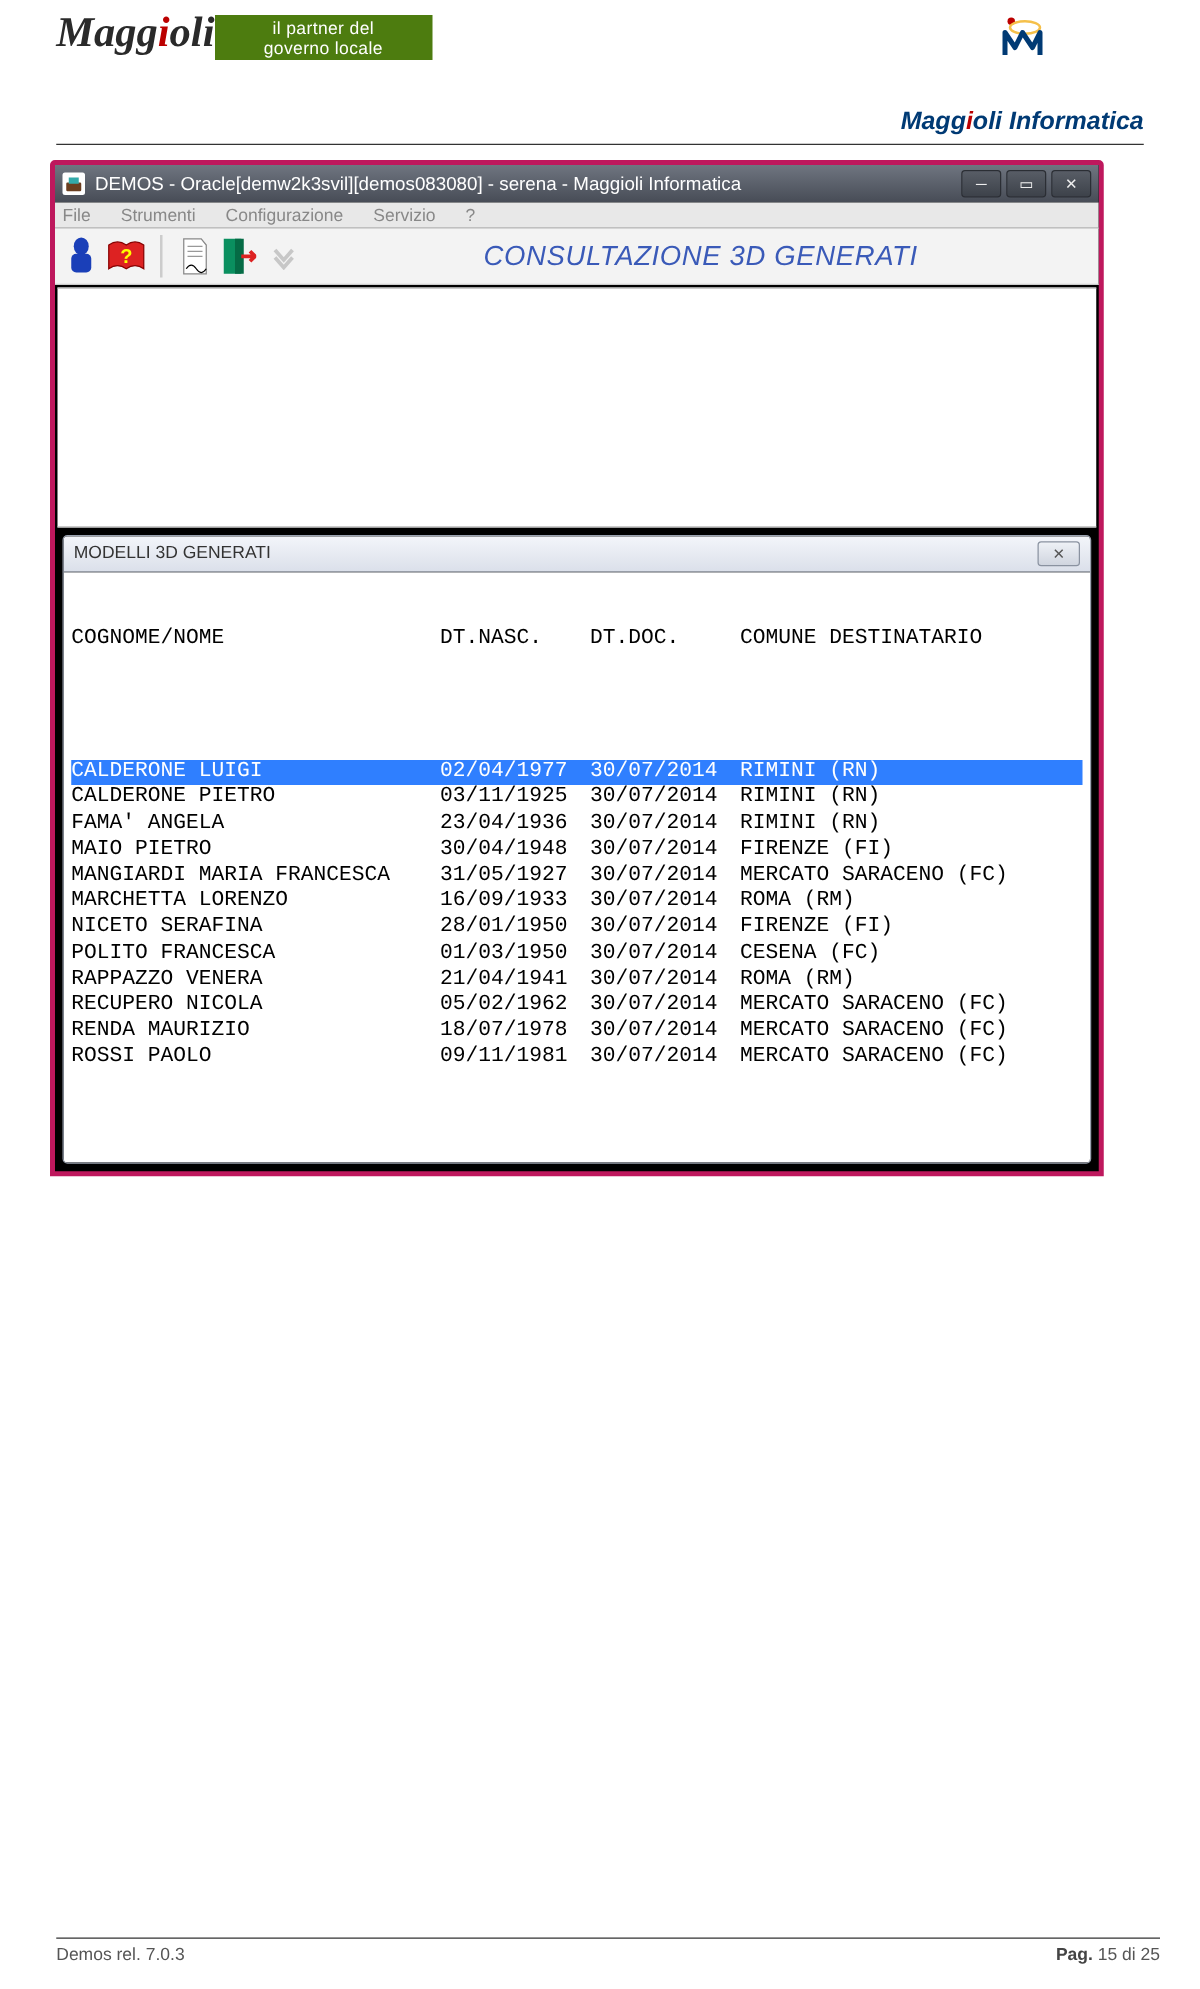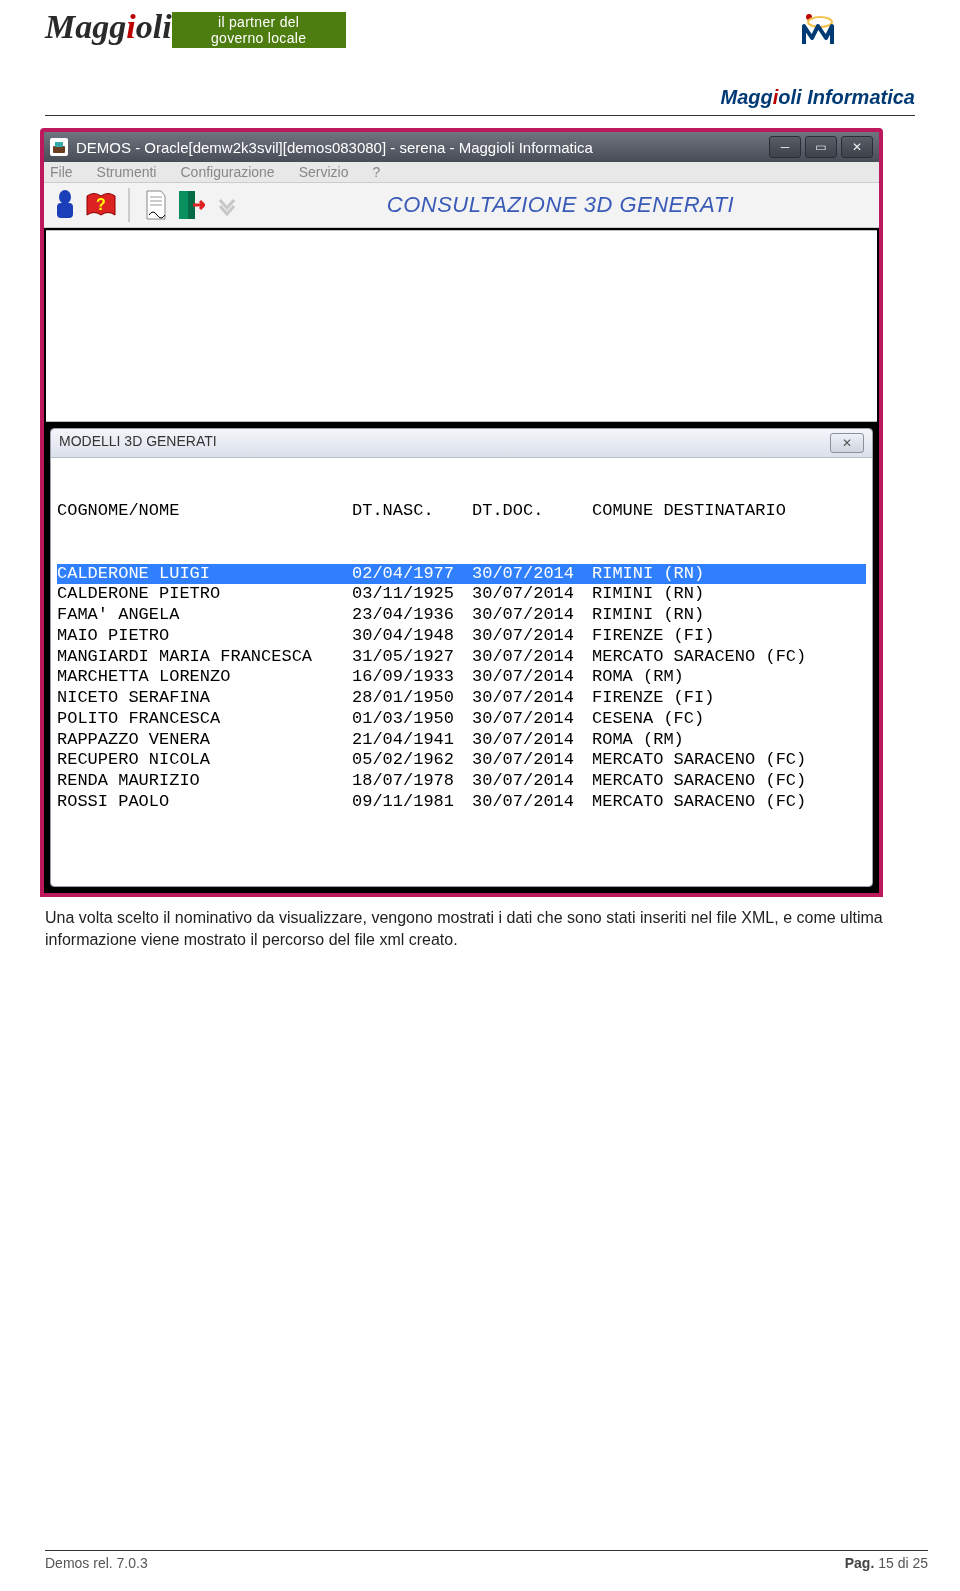--- a/index.html
+++ b/index.html
@@ -181,21 +181,21 @@
   }
   .data-table {
     font-family: "Courier New", monospace;
     font-size: 17px;
     color: #000;
     white-space: pre;
     padding: 2px 6px 32px 6px;
     line-height: 1.22;
   }
   .row { display: flex; }
-  .row.selected { background: #2f7fff; color: #fff; }
+  .row.selected { background: #2f7fff; color: #fff; margin-top: 44px; }
   .c-name { width: 295px; }
   .c-nasc { width: 120px; }
   .c-doc  { width: 120px; }
   .c-comune { flex: 1; }
 
   .body-text {
     font-family: Tahoma, Verdana, sans-serif;
     font-size: 16px;
     color: #222;
     line-height: 1.35;
@@ -316,21 +316,20 @@
         <div class="data-table" data-interactable="true">
           <div class="row" data-interactable="false">
             <span class="c-name" data-interactable="false">COGNOME/NOME</span><span class="c-nasc" data-interactable="false">DT.NASC.</span><span class="c-doc" data-interactable="false">DT.DOC.</span><span class="c-comune" data-interactable="false">COMUNE DESTINATARIO</span>
           </div>
           <div id="table-rows"><div class="row selected" data-interactable="true"><span class="c-name" data-interactable="false">CALDERONE LUIGI</span><span class="c-nasc" data-interactable="false">02/04/1977</span><span class="c-doc" data-interactable="false">30/07/2014</span><span class="c-comune" data-interactable="false">RIMINI (RN)</span></div><div class="row" data-interactable="true"><span class="c-name" data-interactable="false">CALDERONE PIETRO</span><span class="c-nasc" data-interactable="false">03/11/1925</span><span class="c-doc" data-interactable="false">30/07/2014</span><span class="c-comune" data-interactable="false">RIMINI (RN)</span></div><div class="row" data-interactable="true"><span class="c-name" data-interactable="false">FAMA' ANGELA</span><span class="c-nasc" data-interactable="false">23/04/1936</span><span class="c-doc" data-interactable="false">30/07/2014</span><span class="c-comune" data-interactable="false">RIMINI (RN)</span></div><div class="row" data-interactable="true"><span class="c-name" data-interactable="false">MAIO PIETRO</span><span class="c-nasc" data-interactable="false">30/04/1948</span><span class="c-doc" data-interactable="false">30/07/2014</span><span class="c-comune" data-interactable="false">FIRENZE (FI)</span></div><div class="row" data-interactable="true"><span class="c-name" data-interactable="false">MANGIARDI MARIA FRANCESCA</span><span class="c-nasc" data-interactable="false">31/05/1927</span><span class="c-doc" data-interactable="false">30/07/2014</span><span class="c-comune" data-interactable="false">MERCATO SARACENO (FC)</span></div><div class="row" data-interactable="true"><span class="c-name" data-interactable="false">MARCHETTA LORENZO</span><span class="c-nasc" data-interactable="false">16/09/1933</span><span class="c-doc" data-interactable="false">30/07/2014</span><span class="c-comune" data-interactable="false">ROMA (RM)</span></div><div class="row" data-interactable="true"><span class="c-name" data-interactable="false">NICETO SERAFINA</span><span class="c-nasc" data-interactable="false">28/01/1950</span><span class="c-doc" data-interactable="false">30/07/2014</span><span class="c-comune" data-interactable="false">FIRENZE (FI)</span></div><div class="row" data-interactable="true"><span class="c-name" data-interactable="false">POLITO FRANCESCA</span><span class="c-nasc" data-interactable="false">01/03/1950</span><span class="c-doc" data-interactable="false">30/07/2014</span><span class="c-comune" data-interactable="false">CESENA (FC)</span></div><div class="row" data-interactable="true"><span class="c-name" data-interactable="false">RAPPAZZO VENERA</span><span class="c-nasc" data-interactable="false">21/04/1941</span><span class="c-doc" data-interactable="false">30/07/2014</span><span class="c-comune" data-interactable="false">ROMA (RM)</span></div><div class="row" data-interactable="true"><span class="c-name" data-interactable="false">RECUPERO NICOLA</span><span class="c-nasc" data-interactable="false">05/02/1962</span><span class="c-doc" data-interactable="false">30/07/2014</span><span class="c-comune" data-interactable="false">MERCATO SARACENO (FC)</span></div><div class="row" data-interactable="true"><span class="c-name" data-interactable="false">RENDA MAURIZIO</span><span class="c-nasc" data-interactable="false">18/07/1978</span><span class="c-doc" data-interactable="false">30/07/2014</span><span class="c-comune" data-interactable="false">MERCATO SARACENO (FC)</span></div><div class="row" data-interactable="true"><span class="c-name" data-interactable="false">ROSSI PAOLO</span><span class="c-nasc" data-interactable="false">09/11/1981</span><span class="c-doc" data-interactable="false">30/07/2014</span><span class="c-comune" data-interactable="false">MERCATO SARACENO (FC)</span></div></div>
         </div>
       </div>
     </div>
   </div>
 
-  <div class="body-text" data-interactable="false">Una volta scelto il nominativo da visualizzare, vengono mostrati i dati che sono stati inseriti nel file XML, e come ultima informazione viene mostrato il percorso del file xml creato.</div>
 
   <div class="page-footer" data-interactable="false">
     <span data-interactable="false">Demos rel. 7.0.3</span>
     <span class="pnum" data-interactable="false">
       <b data-interactable="false">Pag. </b><span data-interactable="false">15 di 25</span>
     </span>
   </div>
 
 </div>
 

